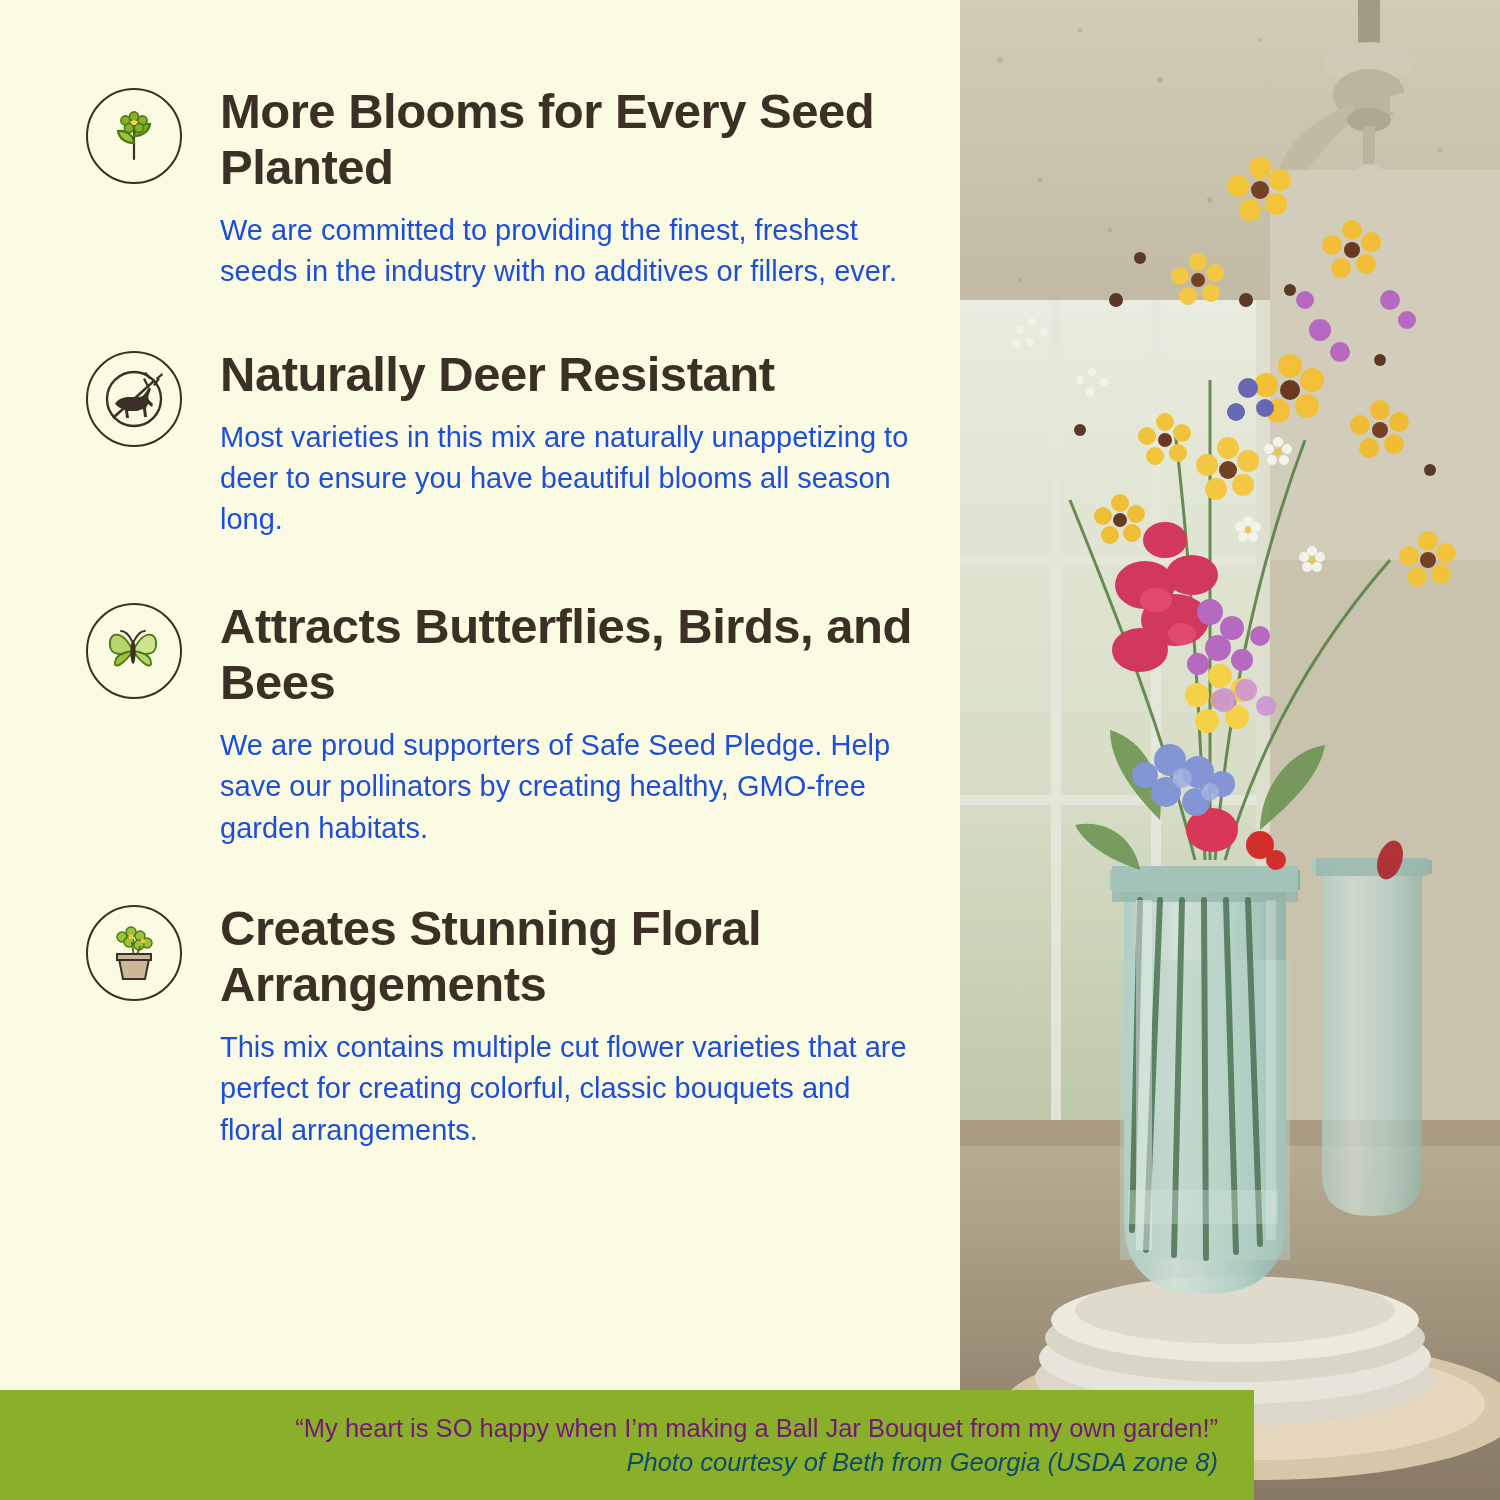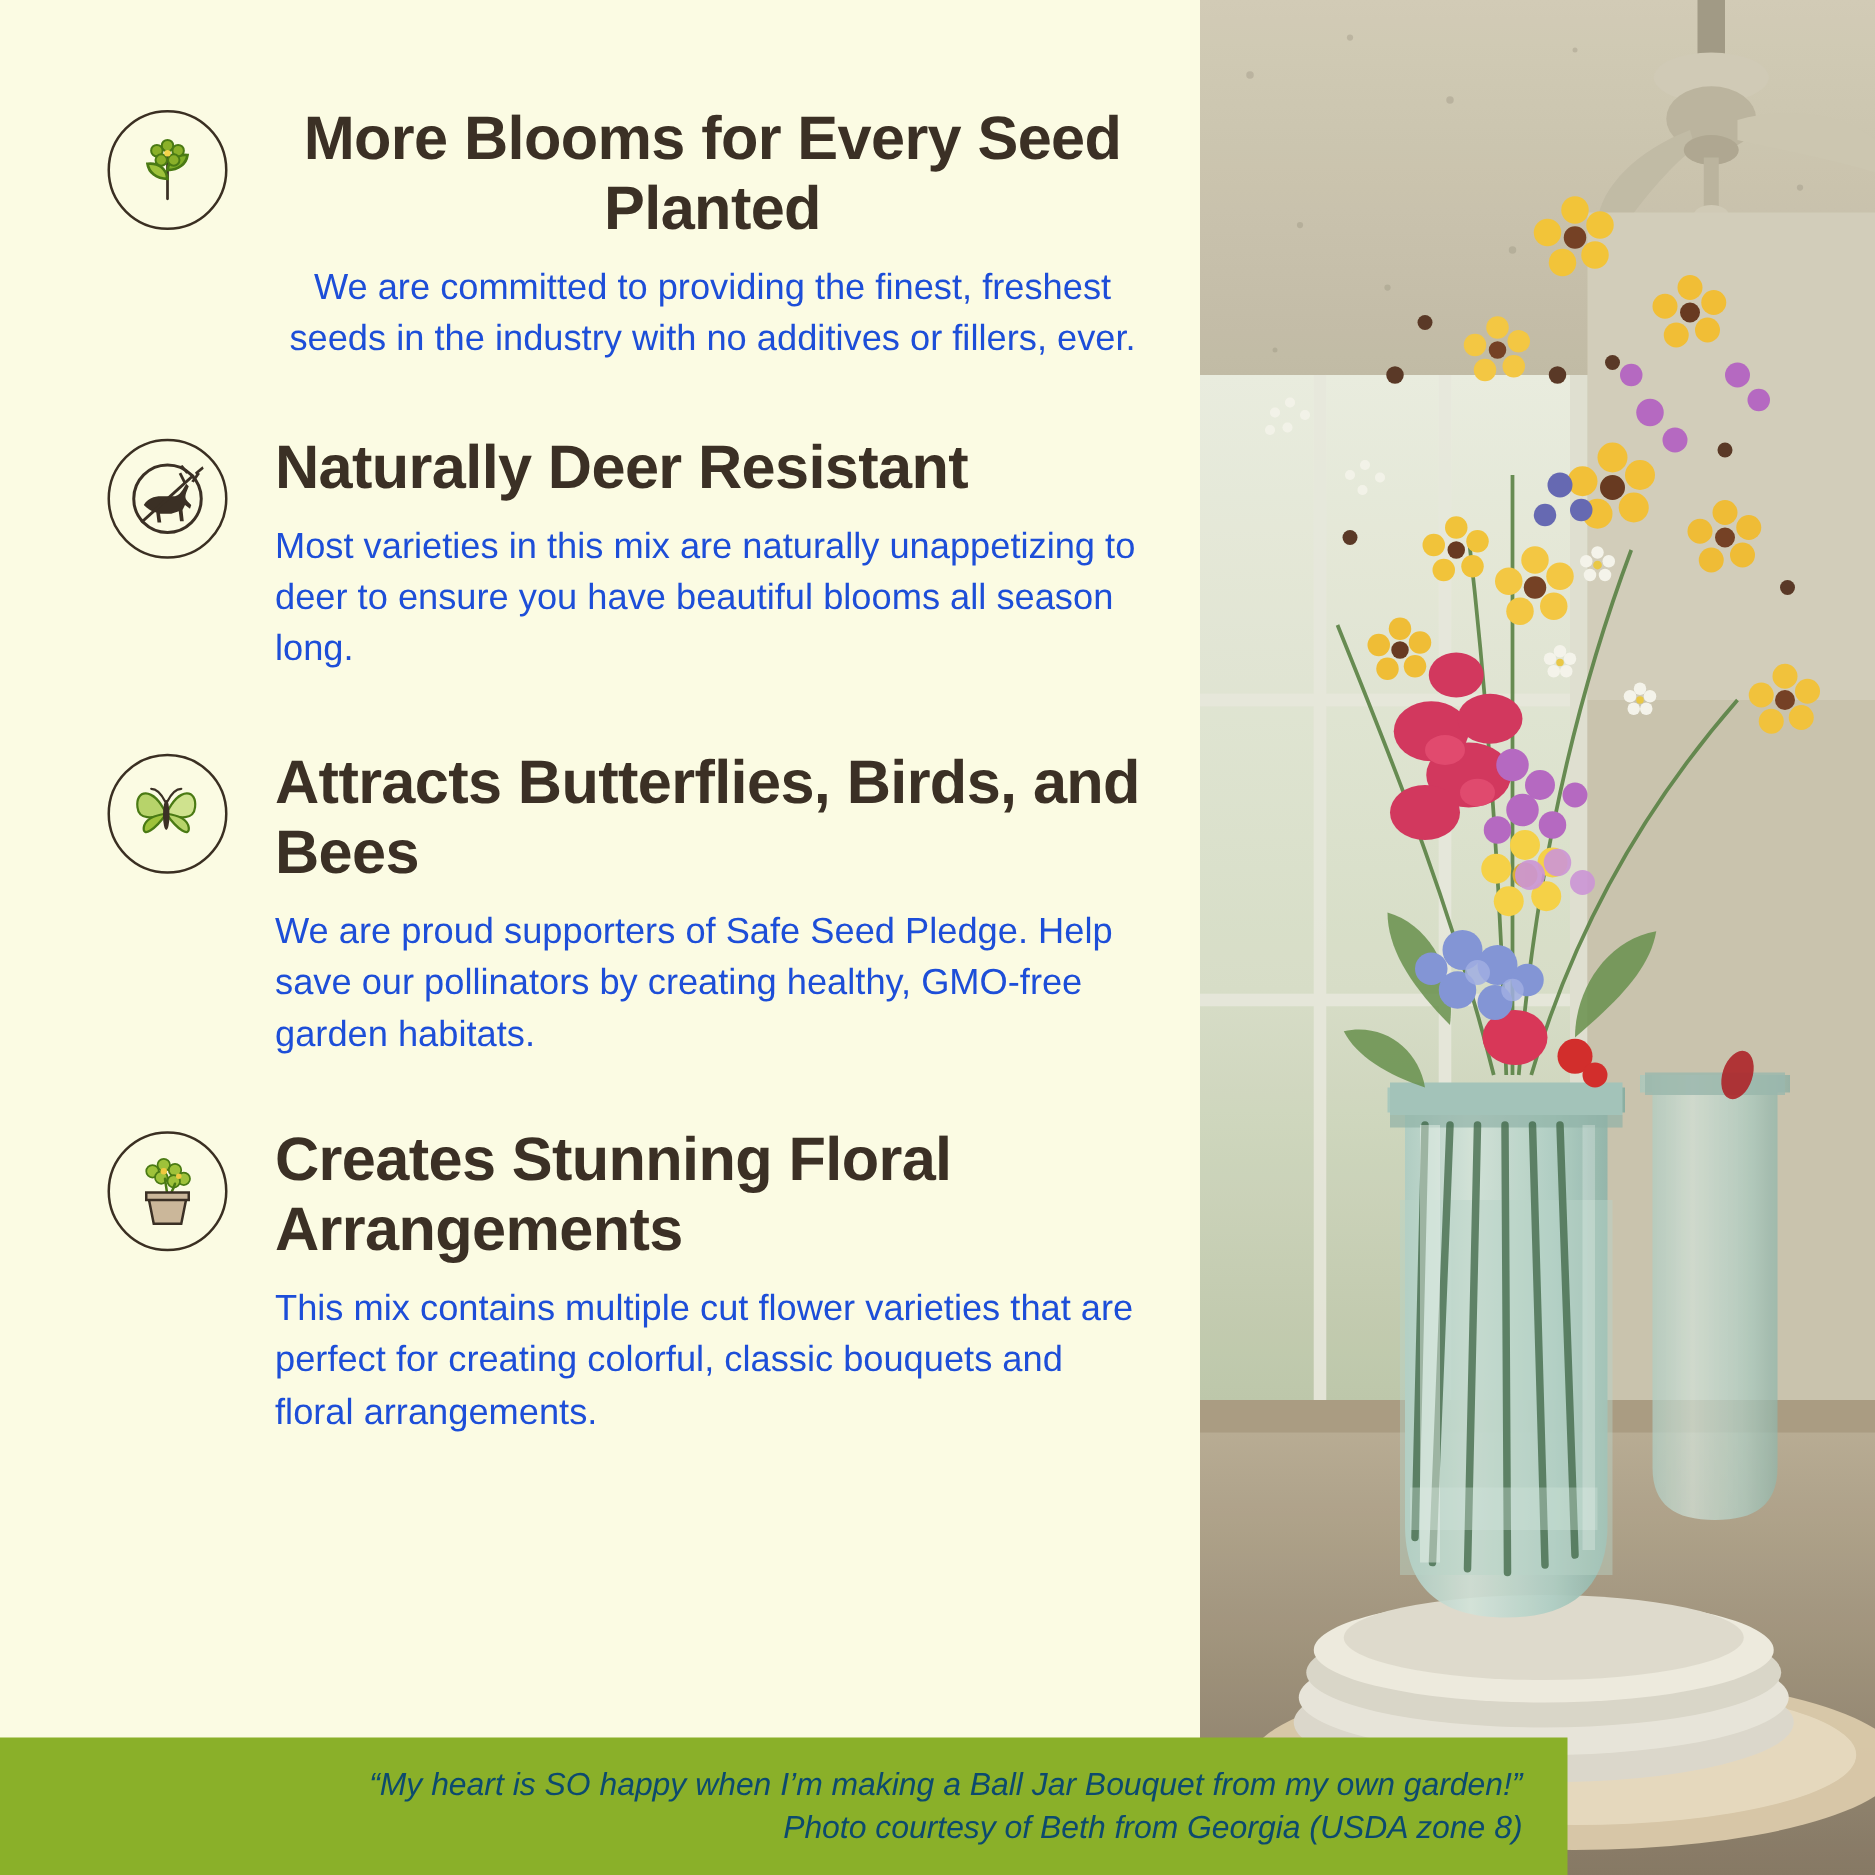--- a/index.html
+++ b/index.html
@@ -66,21 +66,21 @@
   }
   .feature-body {
     font-size: 29px;
     line-height: 1.43;
     color: #1d4ed8;
     margin: 0;
     max-width: 700px;
   }
 
   
-  .f1 { margin-bottom: 54px; text-align: center; }
+  .f1 { margin-bottom: 54px; }
   .f2 { margin-bottom: 52px; }
   .f3 { margin-bottom: 58px; }
 
   
   .photo {
     position: absolute;
     right: 0;
     top: 0;
     width: 540px;
     height: 1500px;
@@ -98,23 +98,22 @@
     height: 110px;
     background: #8ab029;
     display: flex;
     flex-direction: column;
     align-items: flex-end;
     justify-content: center;
     box-sizing: border-box;
     padding: 0 36px 0 0;
   }
   .caption-line1 {
-    color: #0c4a6e;
+    color: #701a75;
     font-size: 25.5px;
-    font-style: italic;
     line-height: 1.35;
     text-align: right;
     white-space: nowrap;
   }
   .caption-line2 {
     color: #0c4a6e;
     font-size: 25.5px;
     font-style: italic;
     line-height: 1.35;
     text-align: right;

